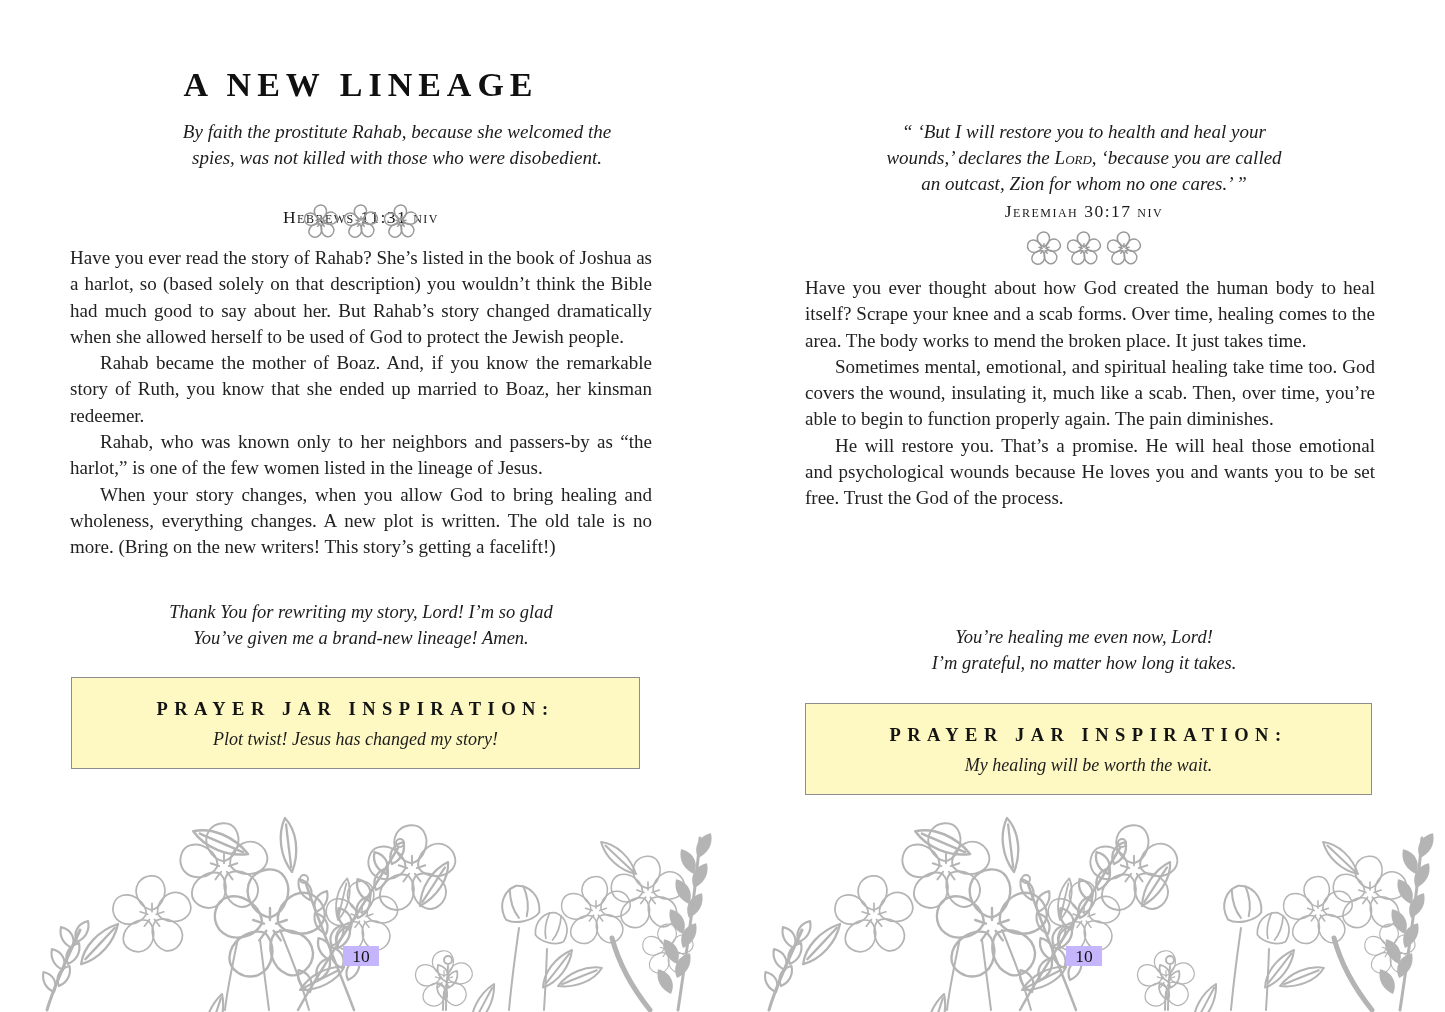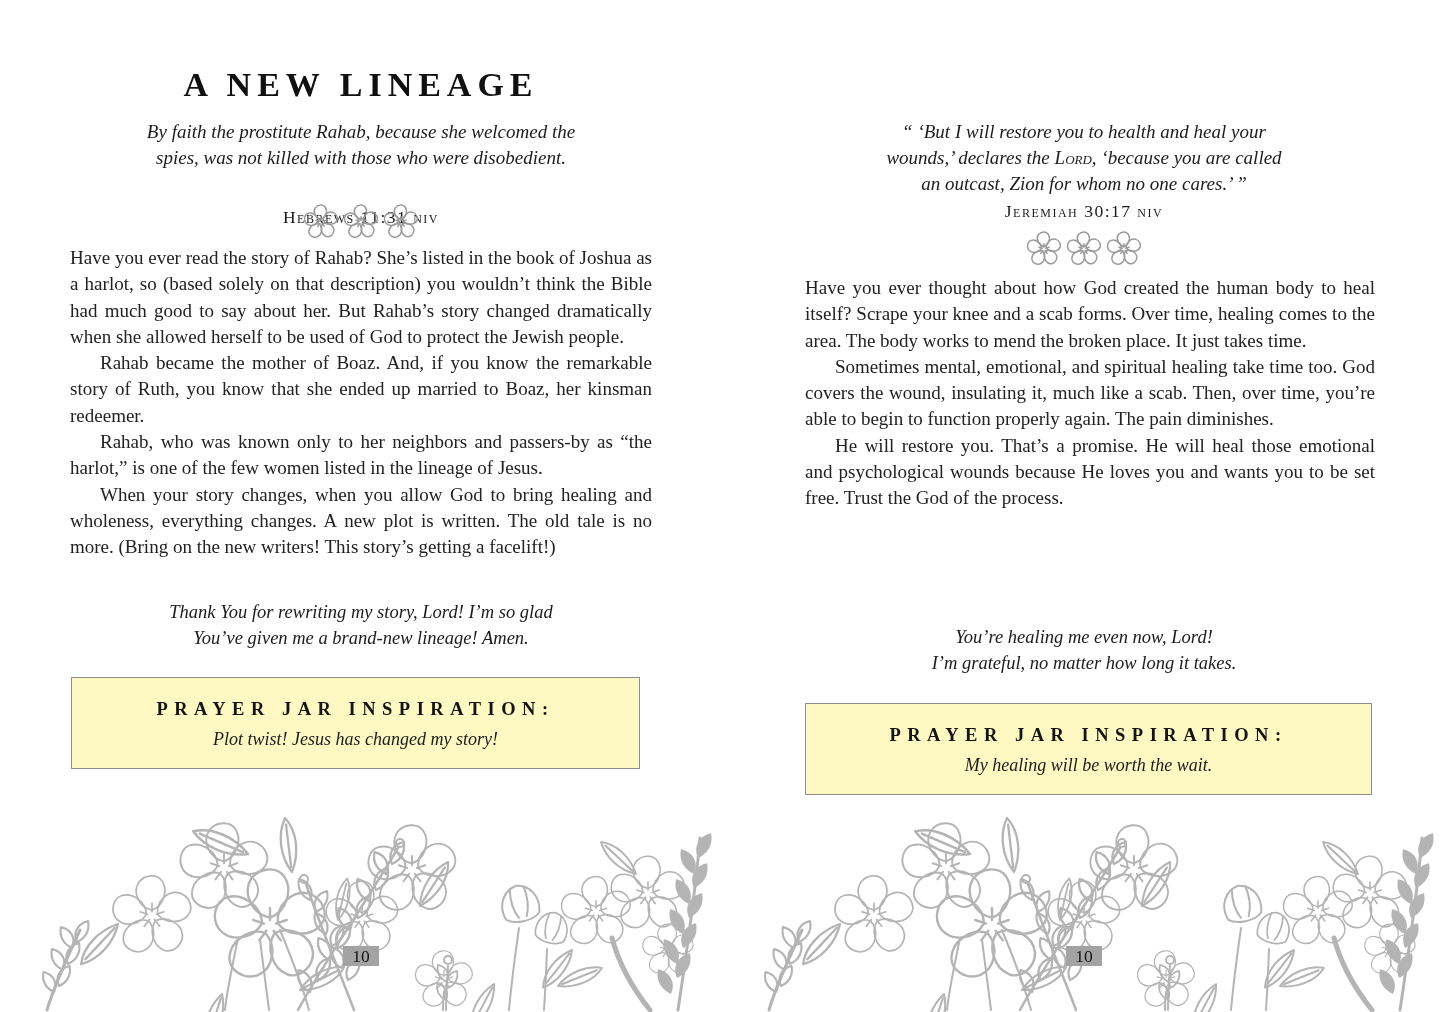--- a/index.html
+++ b/index.html
@@ -64,25 +64,25 @@
   .jar-text{
     text-align:center;font-style:italic;
     font-size:18px;color:#1c1c1c;
     margin-top:9px;
   }
   .page-number{
     position:absolute;left:0;width:100%;
     text-align:center;font-size:17.5px;color:#141414;
     z-index:4;
   }
-  .page-number span{background:#a3a3a3;padding:0 9px;}
+  .page-number span{background:#c4b5fd;padding:0 9px;}
 
   
   #page-left .page-title{top:66px;}
-  #page-left .quote{top:119px;}
+  #page-left .quote{top:119px;padding-left:36px;}
   #page-left .reference{top:175px;margin-top:32px;}
   #page-left .ornament{top:203px;}
   #page-left .body-text{top:245px;left:70px;width:582px;}
   #page-left .prayer{top:599px;}
   #page-left .jar-box{top:677px;left:71px;width:569px;}
   #page-left .page-number{top:946px;}
 
   
   #page-right .page-title{top:66px;letter-spacing:7px;}
   #page-right .quote{top:119px;}

